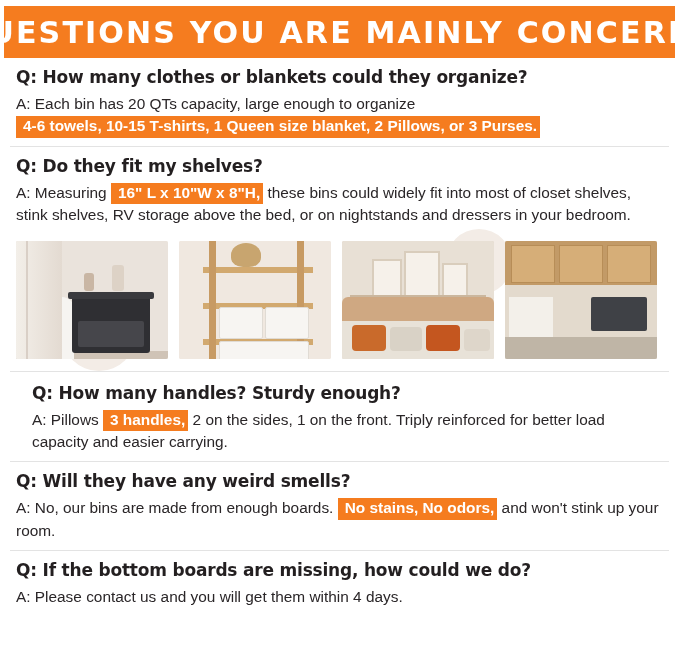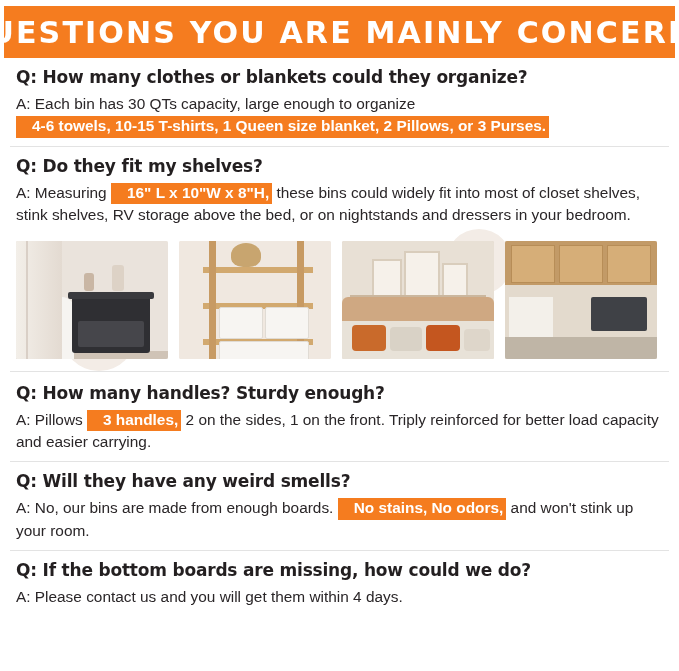--- a/index.html
+++ b/index.html
@@ -54,21 +54,21 @@
   .a {
     font-size: 15.4px;
     line-height: 1.45;
     color: #2a2628;
     font-family: "Liberation Sans", sans-serif;
   }
   .hl {
     background: #f57c1f;
     color: #ffffff;
     font-weight: bold;
-    padding: 1px 3px 2px 16px;
+    padding: 1px 3px 2px 7px;
     display: inline-block;
     line-height: 1.2;
   }
   .divider {
     border-top: 1px solid #e3e3e3;
     margin: 0 10px;
   }
   
   .img-strip {
     display: flex;
@@ -140,35 +140,35 @@
   .p4 .wall4 { position:absolute; inset:0; background:#e3dacd; }
   .p4 .cab { position:absolute; left:0; top:0; width:100%; height:44px; background:#c29a67; }
   .p4 .door { position:absolute; top:4px; width:42px; height:36px; background:#d6ae78; border:1px solid #b78d57; }
   .p4 .d1 { left:6px; }
   .p4 .d2 { left:54px; }
   .p4 .d3 { left:102px; }
   .p4 .binb { position:absolute; left:86px; top:56px; width:56px; height:34px; background:#3f4146; border-radius:2px; }
   .p4 .win { position:absolute; left:4px; top:56px; width:44px; height:44px; background:#f3f0ea; }
   .p4 .bedw { position:absolute; left:0; bottom:0; width:100%; height:22px; background:#bfb5a6; }
   
-  .sec-pad-top { padding-top: 11px; }
+  .sec-pad-top { padding-top: 11px; margin-left: 16px; }
 </style>
 </head>
 <body>
 
 <div class="page">
 
   <div class="header">
     <div class="header-title">QUESTIONS YOU ARE MAINLY CONCERED</div>
   </div>
 
   <div class="qa">
     <div class="q">Q: How many clothes or blankets could they organize?</div>
     <div class="a">
-      <span>A: Each bin has 30 QTs capacity, large enough to organize</span><br>
+      <span>A: Each bin has 20 QTs capacity, large enough to organize</span><br>
       <span class="hl">4-6 towels, 10-15 T-shirts, 1 Queen size blanket, 2 Pillows, or 3 Purses.</span>
     </div>
   </div>
   <div class="divider"></div>
 
   <div class="qa">
     <div class="q">Q: Do they fit my shelves?</div>
     <div class="a">
       <span>A: Measuring </span><span class="hl">16" L x 10"W x 8"H,</span><span> these bins could widely fit into most of closet shelves, stink shelves, RV storage above the bed, or on nightstands and dressers in your bedroom.</span>
     </div>

